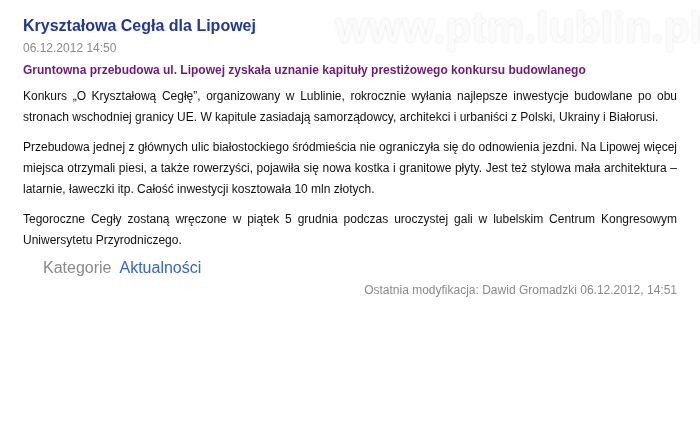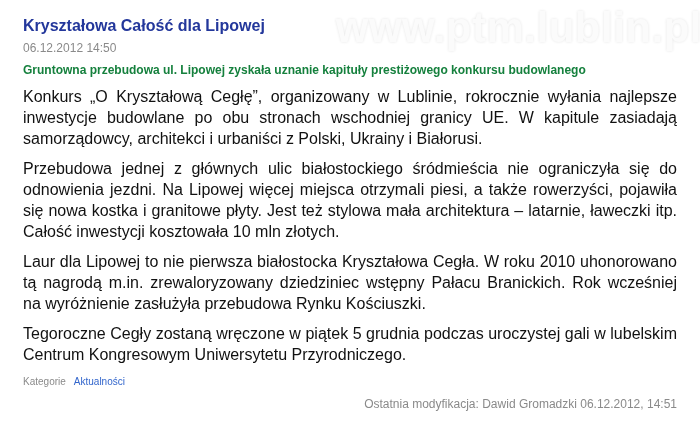--- a/index.html
+++ b/index.html
@@ -40,34 +40,35 @@
     margin-top: 6px;
     font-size: 12px;
     line-height: 14px;
     color: #8a8a8a;
   }
   .lead {
     margin-top: 8px;
     font-size: 12px;
     line-height: 14px;
     font-weight: bold;
-    color: #15803d;
+    color: #701a75;
   }
   .para {
     margin-top: 9px;
-    font-size: 16px;
+    font-size: 12px;
     line-height: 21px;
     text-align: justify;
     color: #111111;
   }
   .categories-row {
     margin-top: 9px;
-    font-size: 10px;
+    font-size: 16px;
     line-height: 15px;
     color: #8a8a8a;
+    margin-left: 20px;
   }
   .category-link {
     color: #3366cc;
     text-decoration: none;
     margin-left: 8px;
     cursor: pointer;
   }
   .modified-row {
     margin-top: 8px;
     font-size: 12px;
@@ -76,32 +77,31 @@
     text-align: right;
   }
 </style>
 </head>
 <body>
 
 <div class="watermark">www.ptm.lublin.pl</div>
 
 <div class="content">
 
-  <h1 class="title">Kryształowa Całość dla Lipowej</h1>
+  <h1 class="title">Kryształowa Cegła dla Lipowej</h1>
 
   <div class="date">06.12.2012 14:50</div>
 
   <div class="lead">Gruntowna przebudowa ul. Lipowej zyskała uznanie kapituły prestiżowego konkursu budowlanego</div>
 
   <p class="para">Konkurs „O Kryształową Cegłę”, organizowany w Lublinie, rokrocznie wyłania najlepsze inwestycje budowlane po obu stronach wschodniej granicy UE. W kapitule zasiadają samorządowcy, architekci i urbaniści z Polski, Ukrainy i Białorusi.</p>
 
 
   <p class="para">Przebudowa jednej z głównych ulic białostockiego śródmieścia nie ograniczyła się do odnowienia jezdni. Na Lipowej więcej miejsca otrzymali piesi, a także rowerzyści, pojawiła się nowa kostka i granitowe płyty. Jest też stylowa mała architektura – latarnie, ławeczki itp. Całość inwestycji kosztowała 10 mln złotych.</p>
 
-  <p class="para">Laur dla Lipowej to nie pierwsza białostocka Kryształowa Cegła. W roku 2010 uhonorowano tą nagrodą m.in. zrewaloryzowany dziedziniec wstępny Pałacu Branickich. Rok wcześniej na wyróżnienie zasłużyła przebudowa Rynku Kościuszki.</p>
 
   <p class="para">Tegoroczne Cegły zostaną wręczone w piątek 5 grudnia podczas uroczystej gali w lubelskim Centrum Kongresowym Uniwersytetu Przyrodniczego.</p>
 
   <div class="categories-row">
     <span>Kategorie</span><a class="category-link" href="#">Aktualności</a>
   </div>
 
   <div class="modified-row">Ostatnia modyfikacja: Dawid Gromadzki 06.12.2012, 14:51</div>
 
 </div>

